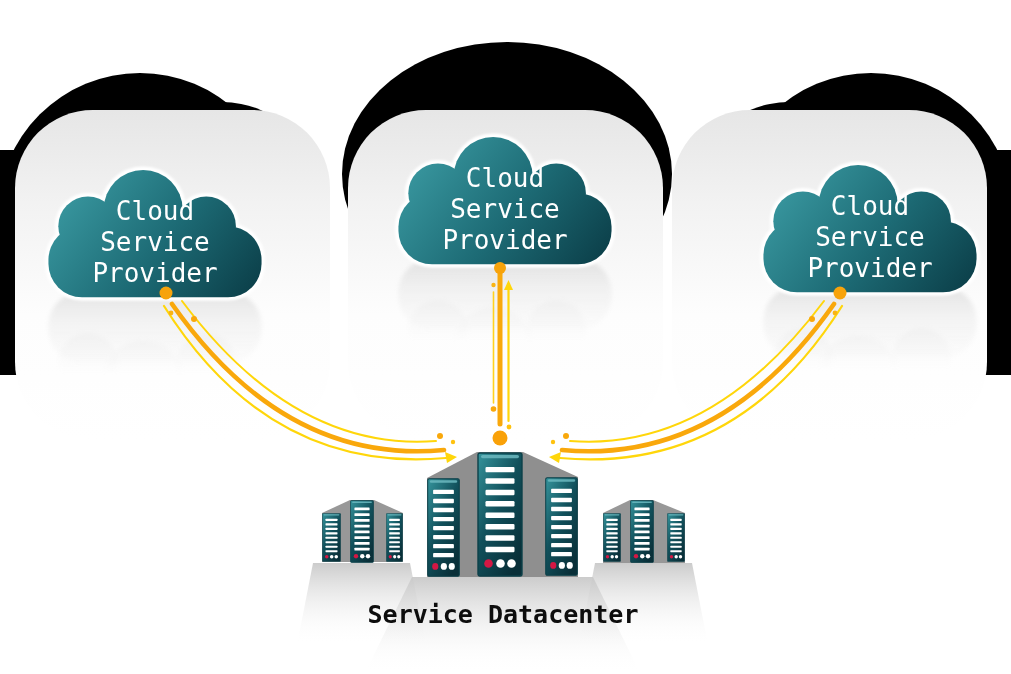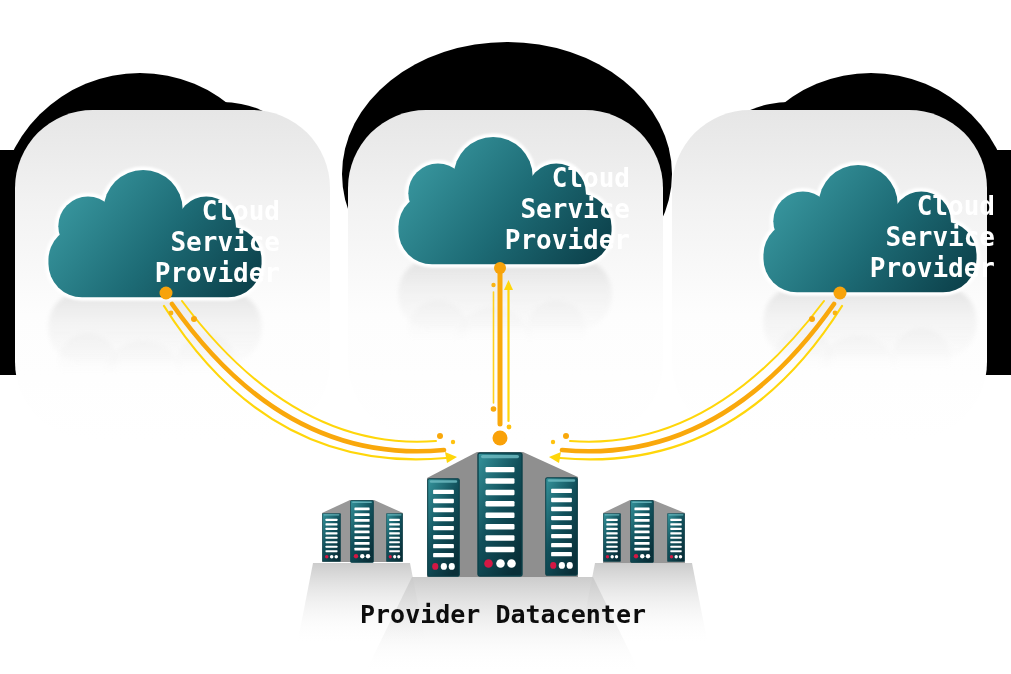--- a/index.html
+++ b/index.html
@@ -16,21 +16,21 @@
   #card-left{left:15px;top:110px;}
   #card-middle{left:348px;top:110px;}
   #card-right{left:672px;top:110px;}
   .cloud-box{position:absolute;width:250px;height:148px;}
   #cloud-left{left:30px;top:165px;}
   #cloud-middle{left:380px;top:132px;}
   #cloud-right{left:745px;top:160px;}
   .cloud-box svg{position:absolute;left:0;top:0;width:100%;height:100%;}
   .cloud-label{
     position:absolute;left:0;top:31px;width:100%;
-    text-align:right;color:#ffffff;font-weight:bold;
+    text-align:center;color:#ffffff;font-weight:normal;
     font-size:26px;line-height:31px;letter-spacing:0px;
   }
   .cloud-reflection{
     position:absolute;width:250px;height:148px;opacity:.42;
     transform:scaleY(-1);filter:blur(2px);
   }
   #refl-left{left:30px;top:276px;}
   #refl-middle{left:380px;top:243px;}
   #refl-right{left:745px;top:271px;}
   #datacenter-svg{position:absolute;left:280px;top:445px;width:450px;height:229px;}
@@ -203,15 +203,15 @@
     </g>
 
     <g>
       <polygon points="323,68 350,55 373,55 405,68 405,118 323,118" fill="#989898"></polygon>
       <use href="#tower" x="323" y="68" width="18" height="49"></use>
       <use href="#tower" x="387" y="68" width="18" height="49"></use>
       <use href="#tower" x="350" y="55" width="24" height="63"></use>
     </g>
   </svg>
 
-  <div id="datacenter-label">Provider Datacenter</div>
+  <div id="datacenter-label">Service Datacenter</div>
 
 </div>
 
 </body></html>

